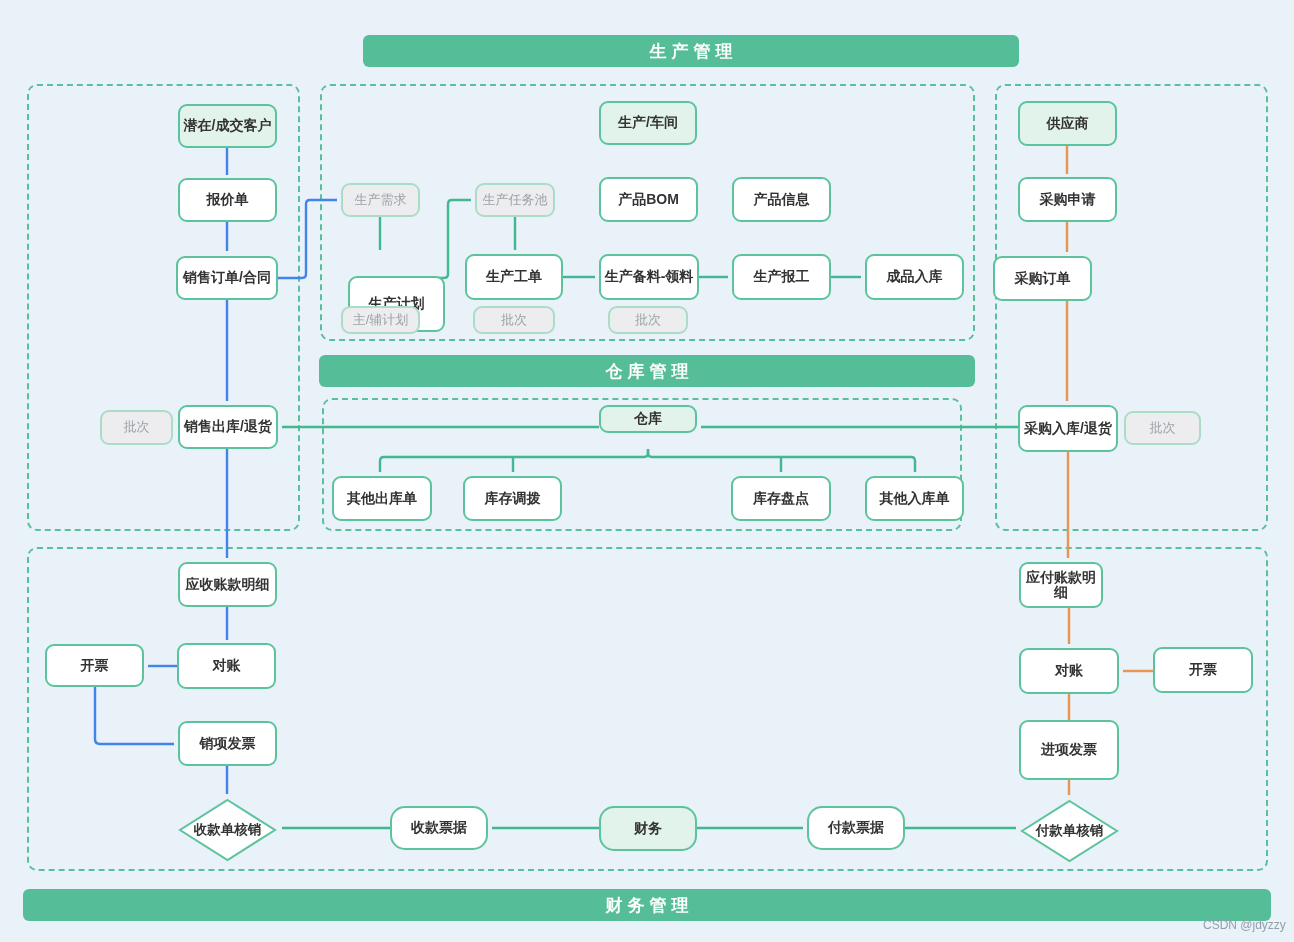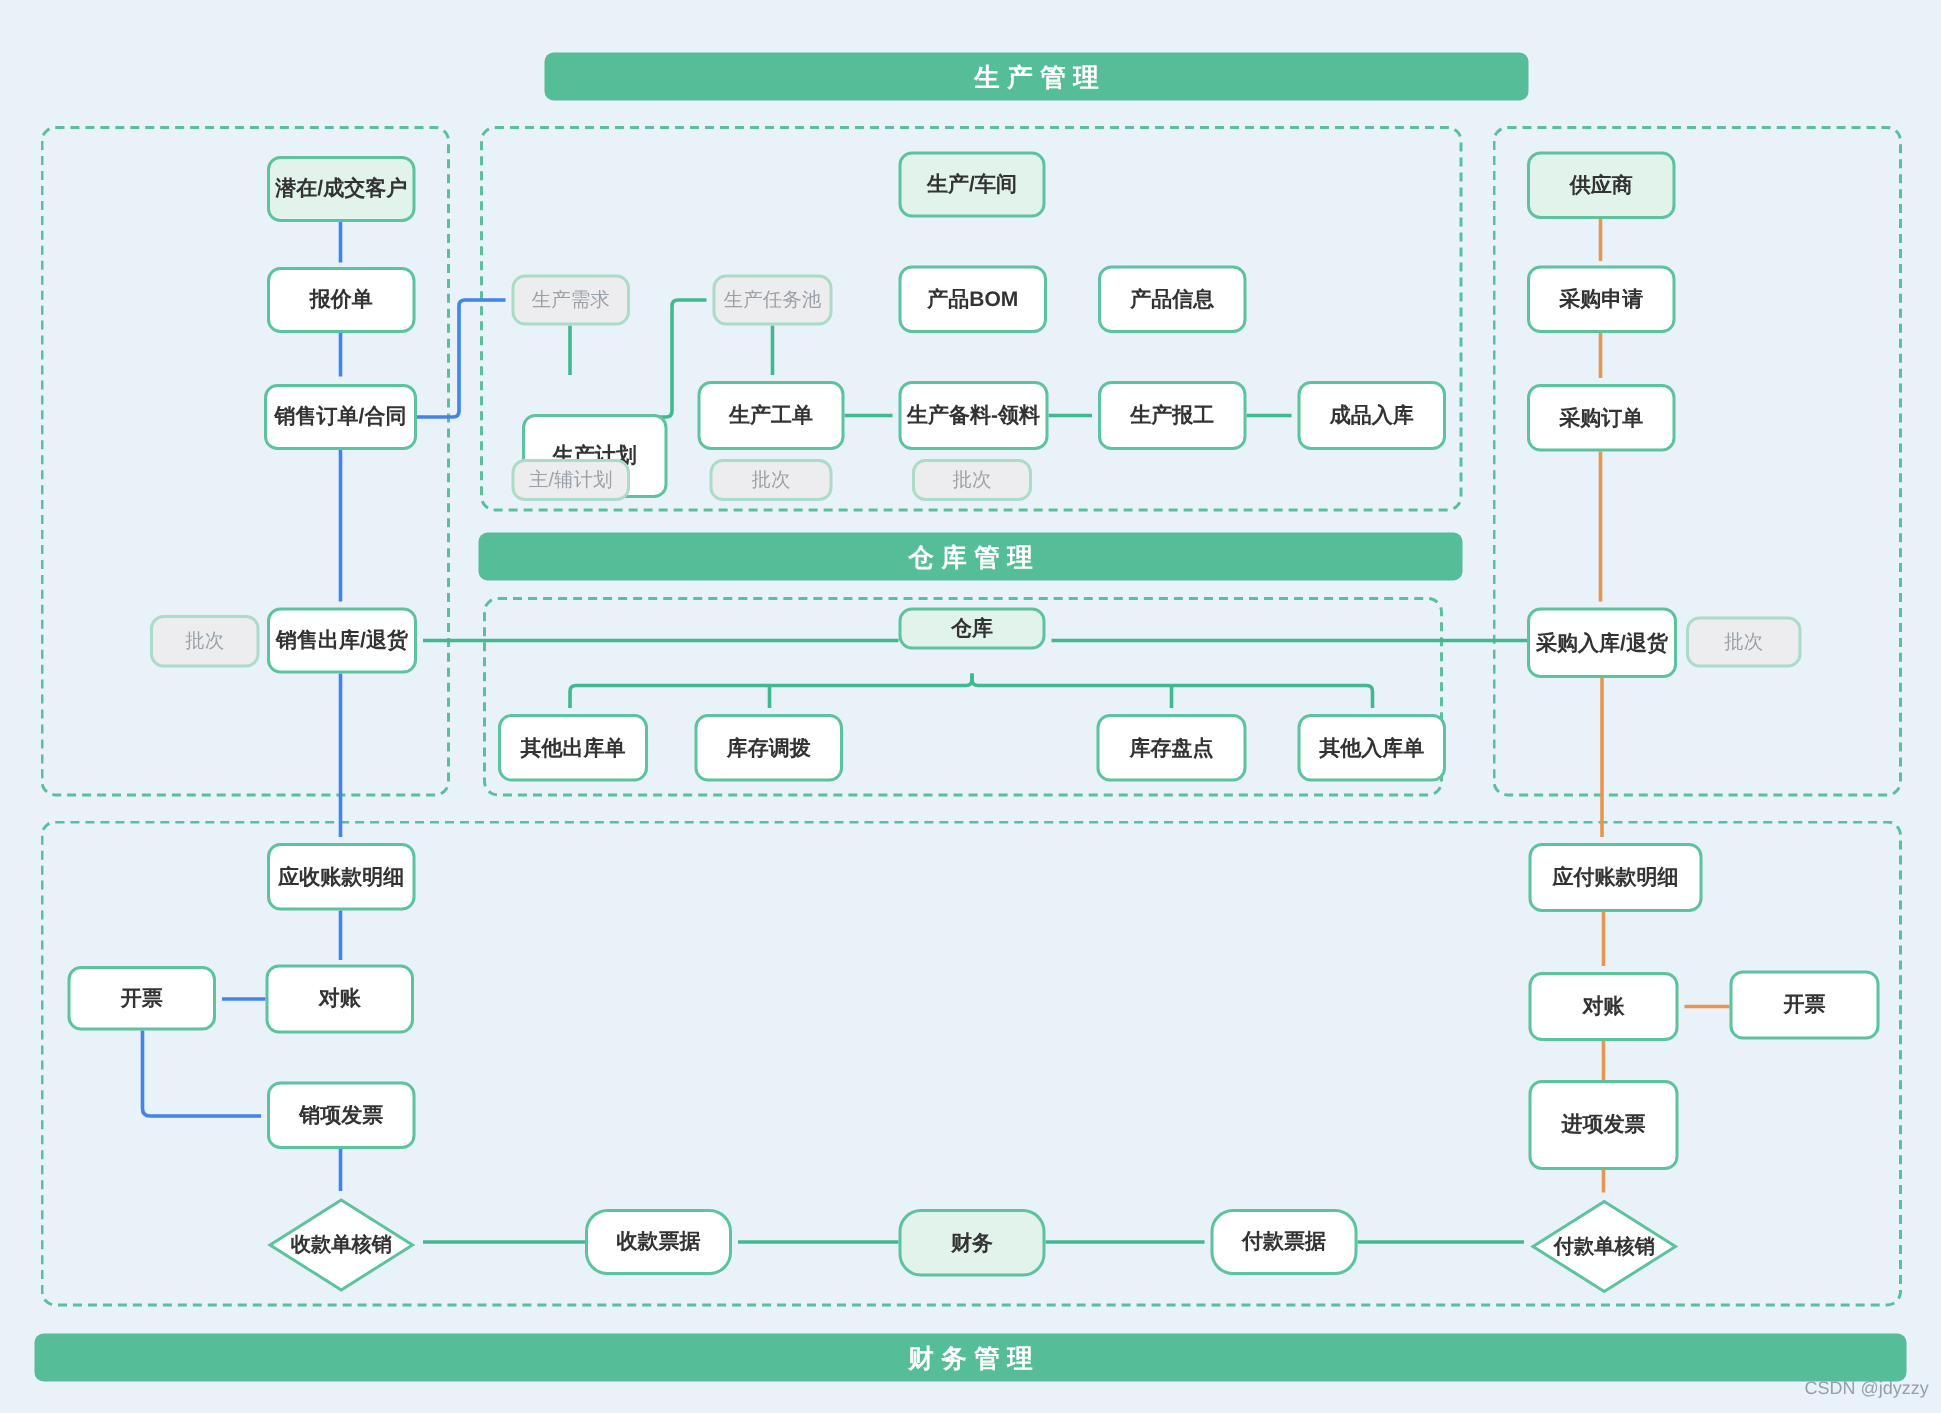--- a/index.html
+++ b/index.html
@@ -137,21 +137,21 @@
   <div class="node muted" style="left:608px;top:306px;width:80px;height:28px;">批次</div>
 
   <div class="node tint" style="left:599px;top:405px;width:98px;height:28px;">仓库</div>
   <div class="node" style="left:332px;top:476px;width:100px;height:45px;">其他出库单</div>
   <div class="node" style="left:463px;top:476px;width:99px;height:45px;">库存调拨</div>
   <div class="node" style="left:731px;top:476px;width:100px;height:45px;">库存盘点</div>
   <div class="node" style="left:865px;top:476px;width:99px;height:45px;">其他入库单</div>
 
   <div class="node tint" style="left:1018px;top:101px;width:99px;height:45px;">供应商</div>
   <div class="node" style="left:1018px;top:177px;width:99px;height:45px;">采购申请</div>
-  <div class="node" style="left:1018px;top:256px;width:99px;height:45px;">采购订单</div>
+  <div class="node" style="left:993px;top:256px;width:99px;height:45px;">采购订单</div>
   <div class="node" style="left:1018px;top:405px;width:100px;height:47px;">采购入库/退货</div>
   <div class="node muted" style="left:1124px;top:411px;width:77px;height:34px;">批次</div>
 
   <div class="node" style="left:178px;top:562px;width:99px;height:45px;">应收账款明细</div>
   <div class="node" style="left:177px;top:643px;width:99px;height:46px;">对账</div>
   <div class="node" style="left:45px;top:644px;width:99px;height:43px;">开票</div>
   <div class="node" style="left:178px;top:721px;width:99px;height:45px;">销项发票</div>
 
   <div class="diamond" style="left:178px;top:798px;width:99px;height:64px;">
     <svg width="99" height="64">
@@ -164,20 +164,20 @@
   <div class="node tint pill" style="left:599px;top:806px;width:98px;height:45px;">财务</div>
   <div class="node pill" style="left:807px;top:806px;width:98px;height:44px;">付款票据</div>
 
   <div class="diamond" style="left:1020px;top:799px;width:99px;height:64px;">
     <svg width="99" height="64">
         <polygon points="49.5,2 97,32 49.5,62 2,32" fill="#ffffff" stroke="#5cc39d" stroke-width="2"></polygon>
       </svg>
     <span class="lbl">付款单核销</span>
   </div>
 
-  <div class="node" style="left:1019px;top:562px;width:116px;height:46px;">应付账款明细</div>
+  <div class="node" style="left:1019px;top:562px;width:84px;height:46px;">应付账款明细</div>
   <div class="node" style="left:1019px;top:648px;width:100px;height:46px;">对账</div>
   <div class="node" style="left:1153px;top:647px;width:100px;height:46px;">开票</div>
   <div class="node" style="left:1019px;top:720px;width:100px;height:60px;">进项发票</div>
 
   <div class="watermark">CSDN @jdyzzy</div>
 
 </div>
 
 </body></html>

